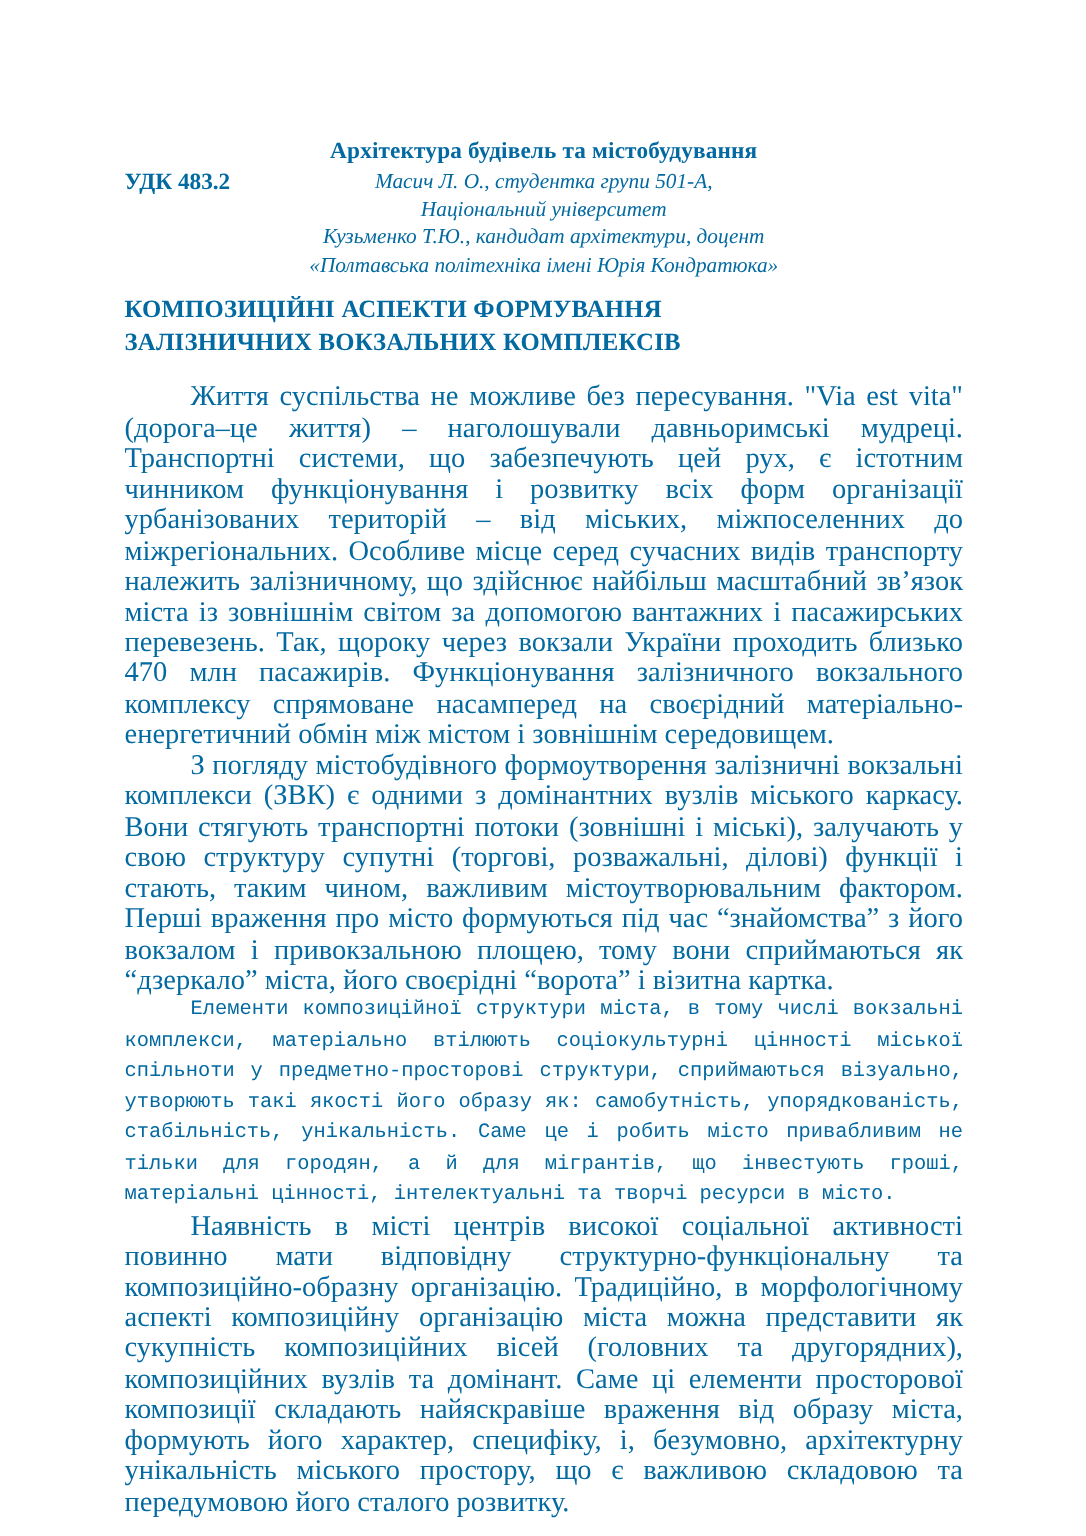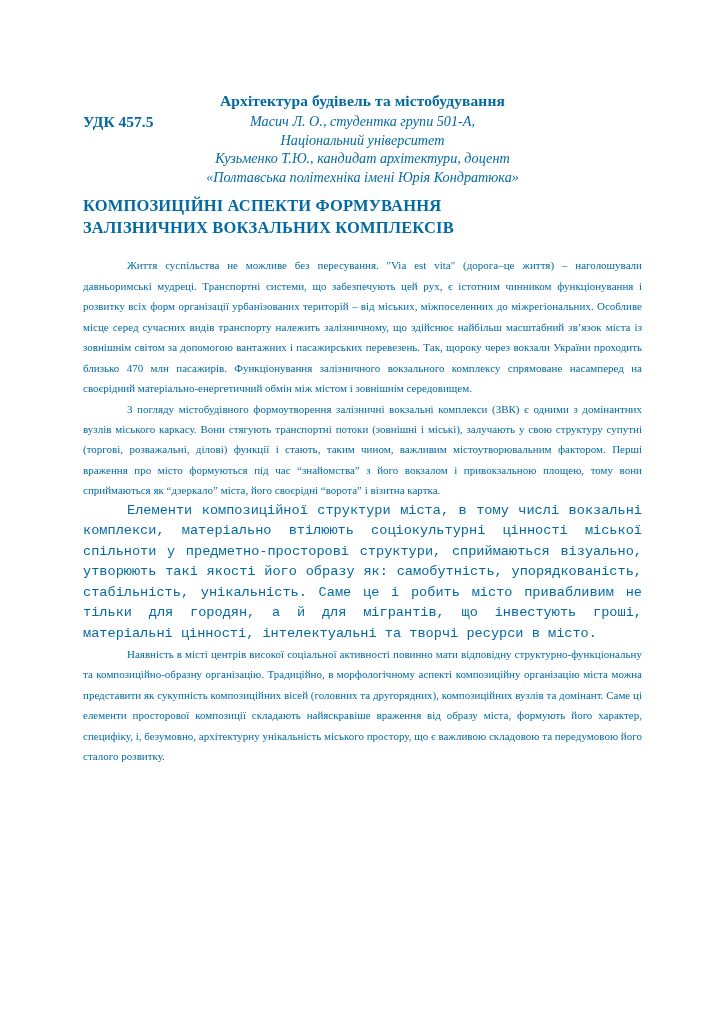--- a/index.html
+++ b/index.html
@@ -72,40 +72,40 @@
 
   
   .body {
     margin-top: 17px;
   }
   p.para {
     margin: 0;
     text-align: justify;
     text-justify: inter-word;
     text-indent: 44px;
-    font-size: 11px;
+    font-size: 19px;
     line-height: 20.45px;
     hyphens: none;
   }
   p.para.alt {
     font-family: Liberation Mono, monospace;
     font-size: 13.6px;
     line-height: 20.45px;
   }
 </style>
 </head>
 <body>
 
 <div class="page">
   <div class="content">
 
     <div class="journal-title">Архітектура будівель та містобудування</div>
 
     <div class="udk-row">
-      <div class="udk">УДК 457.5</div>
+      <div class="udk">УДК 483.2</div>
       <div class="authors">
         <div>Масич Л. О., студентка групи 501-А,</div>
         <div>Національний університет</div>
         <div>Кузьменко Т.Ю., кандидат архітектури, доцент</div>
         <div>«Полтавська політехніка імені Юрія Кондратюка»</div>
       </div>
     </div>
 
     <div class="article-title">
       <div>КОМПОЗИЦІЙНІ АСПЕКТИ ФОРМУВАННЯ</div>

